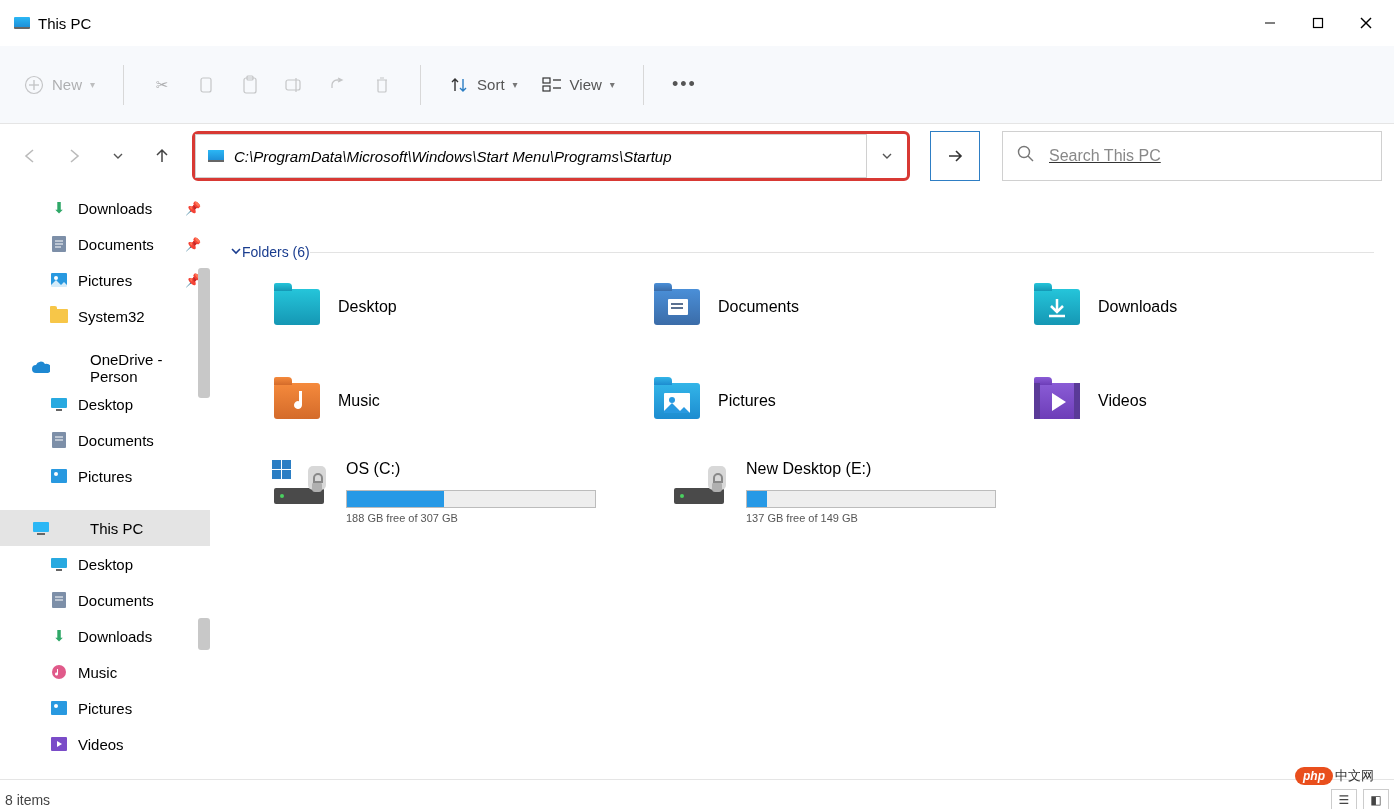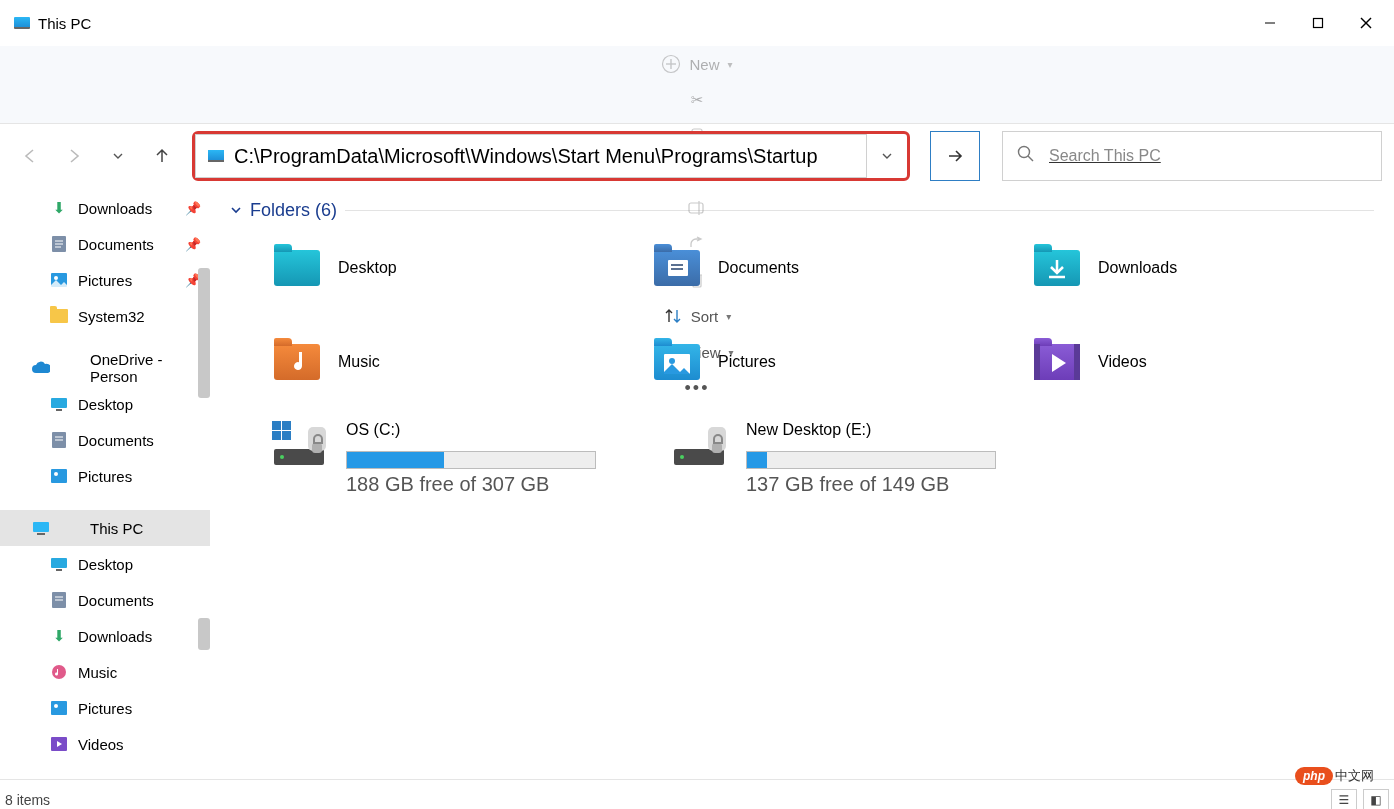--- a/index.html
+++ b/index.html
@@ -6,69 +6,69 @@
     body { width: 1394px; height: 809px; background: #fff; overflow: hidden; position: relative; }
     
     
     .titlebar { height: 46px; display: flex; align-items: center; padding: 0 4px 0 14px; }
     .titlebar .app-icon { width: 16px; height: 12px; background: linear-gradient(#2bb7f5,#1e90d8); border-radius: 1px; border-bottom: 2px solid #666; margin-right: 8px; }
     .titlebar .title { font-size: 15px; }
     .titlebar .win-controls { margin-left: auto; display: flex; }
     .titlebar .win-btn { width: 48px; height: 34px; display: flex; align-items: center; justify-content: center; cursor: pointer; }
     
     
-    .ribbon { height: 78px; background: #f7f9fc; border-bottom: 1px solid #e5e5e5; display: flex; align-items: center; padding: 0 12px; flex-direction: column; }
+    .ribbon { height: 78px; background: #f7f9fc; border-bottom: 1px solid #e5e5e5; display: flex; align-items: center; padding: 0 12px; }
     .ribbon .sep { width: 1px; height: 40px; background: #d8d8d8; margin: 0 16px; }
     .rb-btn { display: flex; align-items: center; gap: 8px; padding: 8px 12px; border-radius: 4px; cursor: pointer; color: #555; font-size: 15px; }
     .rb-btn.disabled { opacity: 0.45; cursor: default; }
     .rb-btn .chev { font-size: 10px; color: #777; }
     .rb-icon { width: 20px; height: 20px; display: flex; align-items: center; justify-content: center; }
     
     
     .navbar { height: 64px; display: flex; align-items: center; padding: 0 12px; gap: 8px; }
     .nav-btn { width: 36px; height: 36px; display: flex; align-items: center; justify-content: center; color: #555; cursor: pointer; border-radius: 4px; }
     .nav-btn.disabled { opacity: 0.4; cursor: default;}
     .addr-wrap { flex: 1; display: flex; align-items: center; height: 50px; border: 3px solid #d83934; border-radius: 6px; position: relative; margin: 0 4px; }
     .addr-inner { flex: 1; display: flex; align-items: center; height: 100%; border: 1px solid #d0d0d0; padding: 0 12px; background: #fff; }
     .addr-inner .pc-ic { width: 16px; height: 12px; background: linear-gradient(#2bb7f5,#1e90d8); border-bottom: 2px solid #666; margin-right: 10px; flex-shrink:0;}
-    .addr-text { flex: 1; font-size: 20px; outline: none; border: none; }
+    .addr-text { flex: 1; font-size: 15px; outline: none; border: none; font-style: italic; }
     .addr-drop { width: 40px; height: 40px; display: flex; align-items: center; justify-content: center; cursor: pointer; }
     .go-btn { width: 50px; height: 50px; border: 1px solid #2e7ec4; display: flex; align-items: center; justify-content: center; margin-left: 8px; cursor: pointer;}
     .search-box { width: 380px; height: 50px; border: 1px solid #d0d0d0; margin-left: 14px; display: flex; align-items: center; padding: 0 14px; gap: 14px; }
     .search-box input { border: none; outline: none; font-size: 16px; flex: 1; color: #333; text-decoration: underline; }
     .search-box input::placeholder { color: #888; }
     
     
     .main { display: flex; height: calc(100% - 46px - 78px - 64px - 30px); }
     .sidebar { width: 210px; overflow-y: auto; position: relative; padding-top: 2px; }
     .sb-scrollbar { position: absolute; right: 0; top: 80px; width: 12px; height: 130px; background: #c8c8c8; border-radius: 3px; }
     .sb-scrollbar2 { position: absolute; right: 0; top: 430px; width: 12px; height: 32px; background: #c8c8c8; border-radius: 3px; }
     .sb-item { display: flex; align-items: center; height: 36px; padding: 0 8px 0 50px; gap: 10px; cursor: pointer; font-size: 15px; }
     .sb-item.l1 { padding-left: 32px; gap: 40px; }
     .sb-item.selected { background: #e4e4e4; }
     .sb-item .pin { margin-left: auto; color: #888; font-size: 13px; }
     .sb-spacer { height: 16px; }
     .sb-ic { width: 18px; height: 18px; flex-shrink: 0; display:flex; align-items:center; justify-content:center;}
     
     
     .content { flex: 1; padding: 6px 20px; overflow-y: auto; }
-    .group-header { display: flex; align-items: center; gap: 8px; color: #1a3d8f; font-size: 18px; cursor: pointer; padding: 6px 0 8px; }
+    .group-header { display: flex; align-items: center; gap: 0; color: #1a3d8f; font-size: 14px; cursor: pointer; padding: 6px 0 8px; margin-top: 44px; }
     .group-header .line { flex: 1; height: 1px; background: #e3e3e3; }
     .tiles { display: flex; flex-wrap: wrap; gap: 40px 40px; padding: 12px 0 20px 40px; }
     .tile { display: flex; align-items: center; gap: 14px; width: 340px; cursor: pointer; }
     .tile-ic { width: 54px; height: 54px; display: flex; align-items: center; justify-content: center; flex-shrink: 0;}
     .tile-label { font-size: 16px; }
     .drive-tiles { display: flex; gap: 40px; padding: 12px 0 0 40px; }
     .drive { display: flex; gap: 14px; width: 360px; cursor: pointer;}
     .drive-ic { width: 62px; height: 48px; position:relative; flex-shrink:0;}
     .drive-body { flex: 1; }
     .drive-name { font-size: 16px; margin-bottom: 12px;}
     .drive-bar { width: 250px; height: 18px; border: 1px solid #bcbcbc; background: #eeeeee; position: relative; margin-bottom: 4px;}
     .drive-fill { position: absolute; left: 0; top: 0; height: 100%; background: #2699e6;}
-    .drive-free { font-size: 20px; color: #555; }
+    .drive-free { font-size: 11px; color: #555; }
     
     
     .statusbar { height: 40px; border-top: 1px solid #e5e5e5; display: flex; align-items: center; padding: 0 5px; font-size: 14px; color: #444; }
     .statusbar .view-icons { margin-left: auto; display: flex; gap: 6px; }
     .statusbar .vb { width: 26px; height: 22px; border: 1px solid #ccc; display:flex; align-items:center; justify-content:center; cursor:pointer; font-size:12px;}
     
     .watermark { position: absolute; right: 20px; bottom: 24px; display: flex; align-items: center; font-size: 13px; color: #333; }
     .watermark .badge { background: #e94f1d; color: #fff; padding: 2px 8px; border-radius: 10px; font-style: italic; font-weight: bold; margin-right: 2px; font-size: 12px;}
     
     

